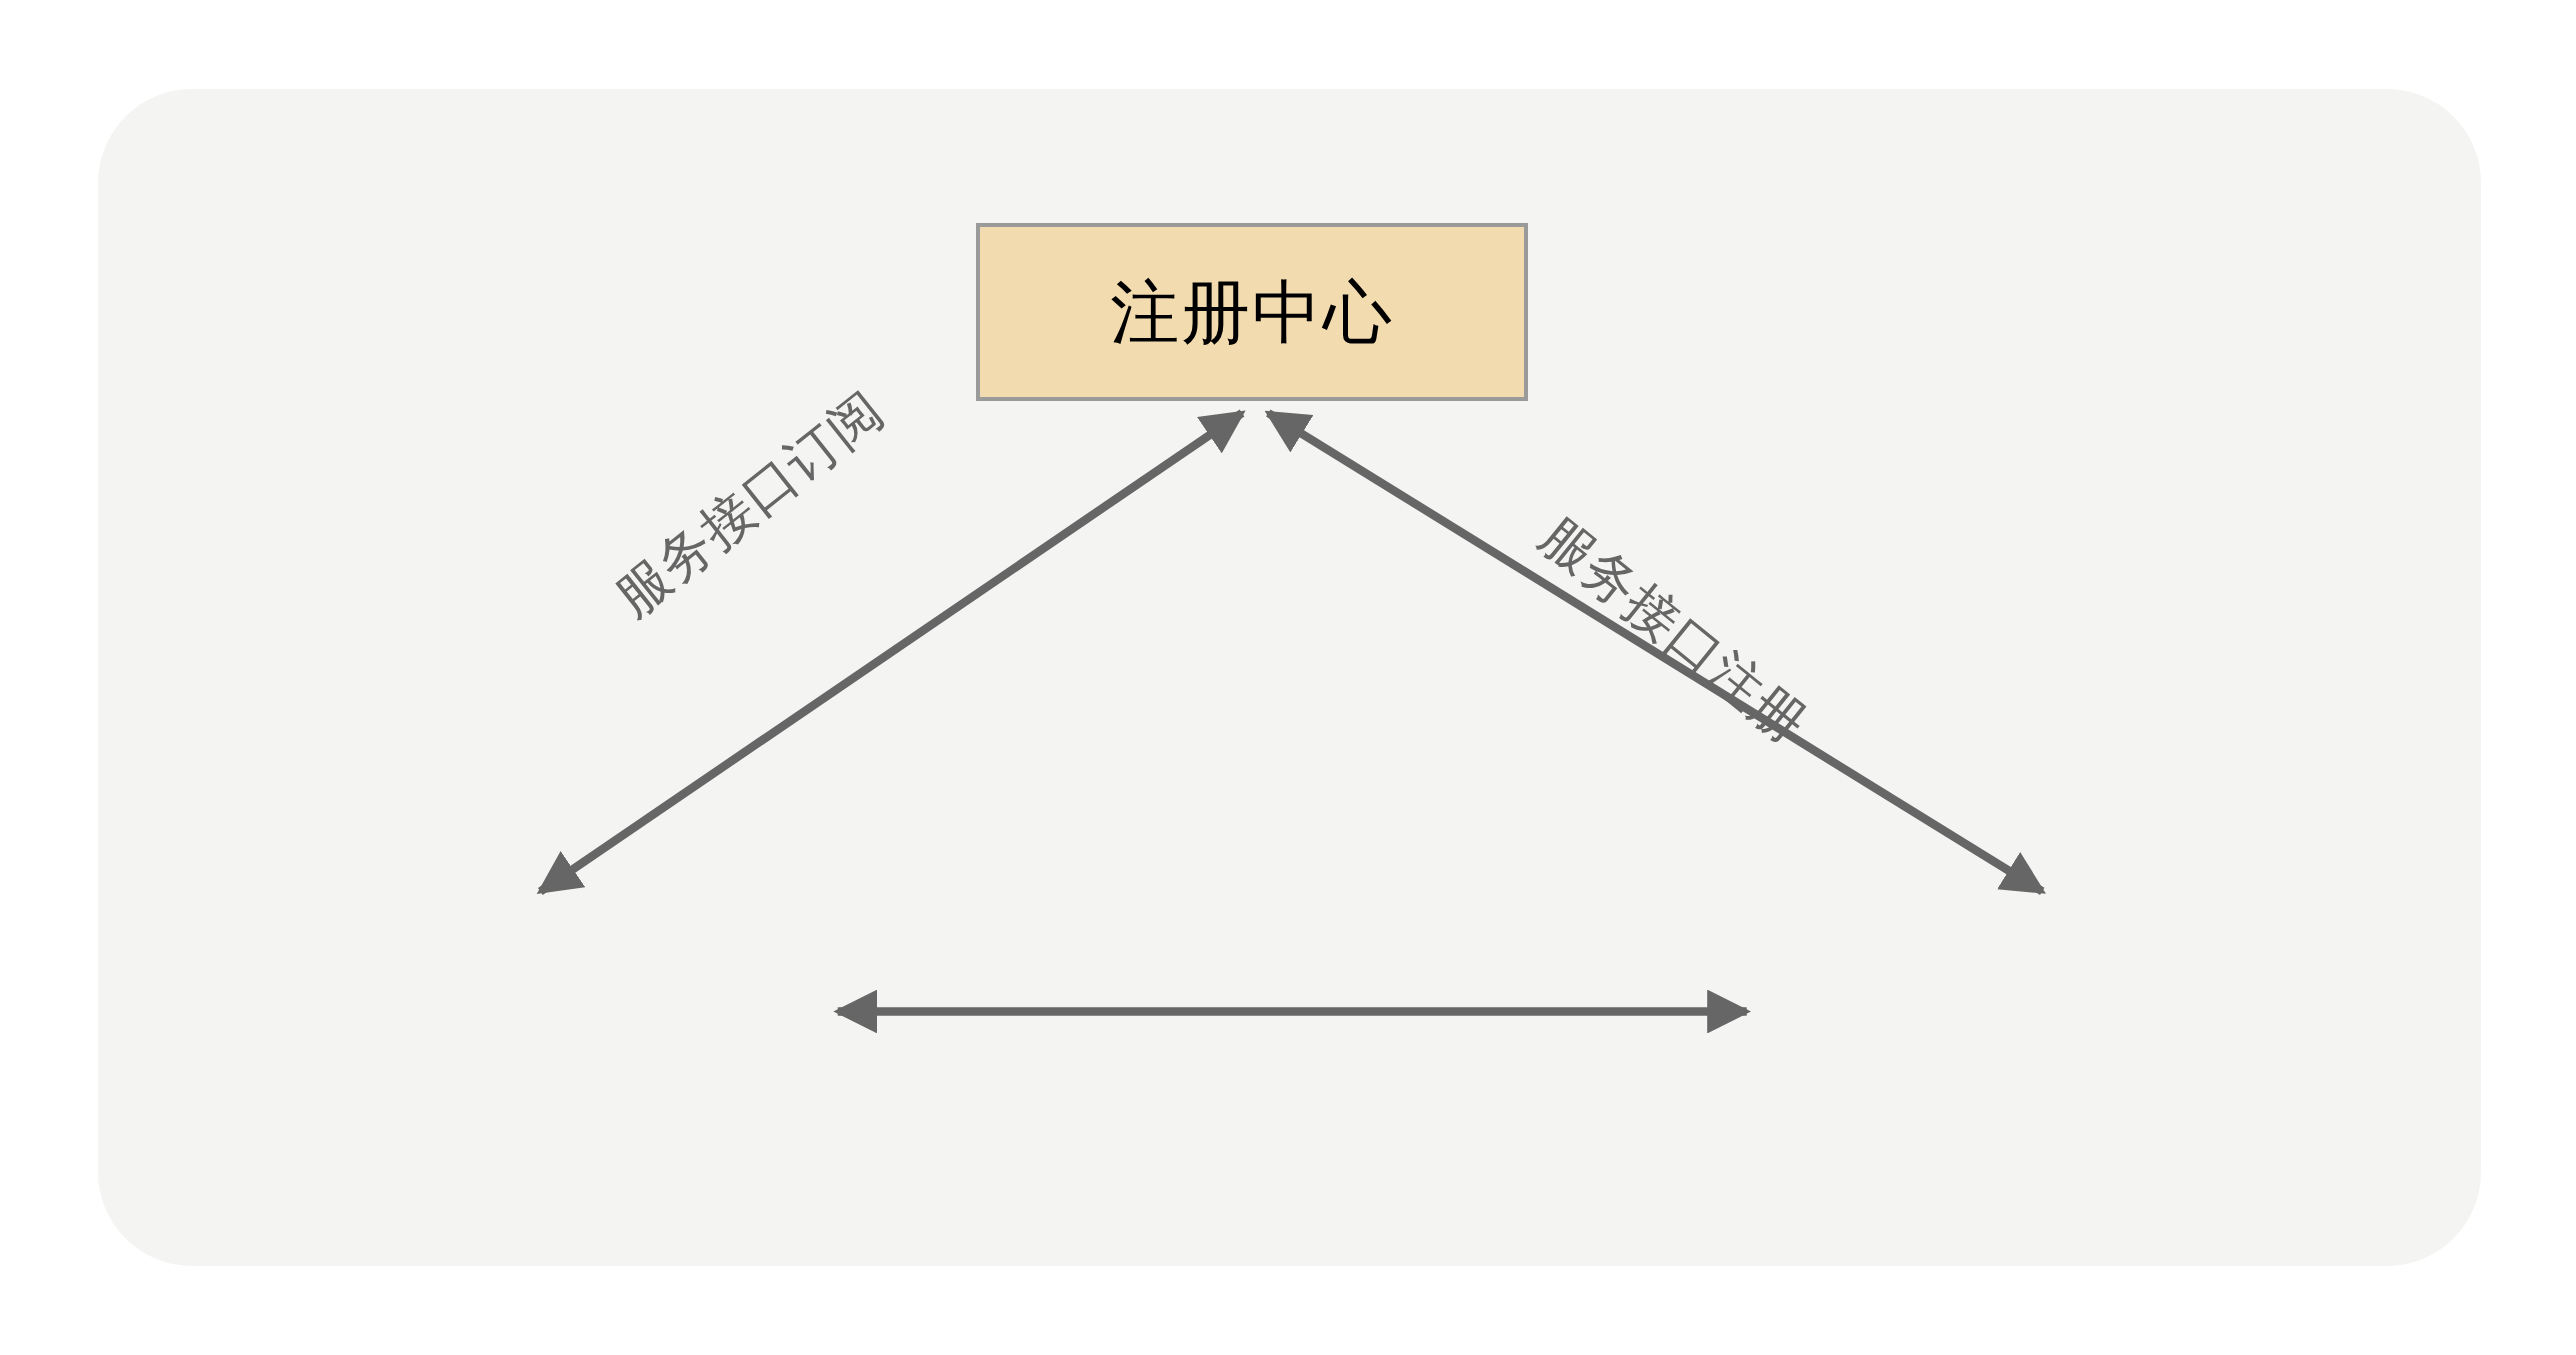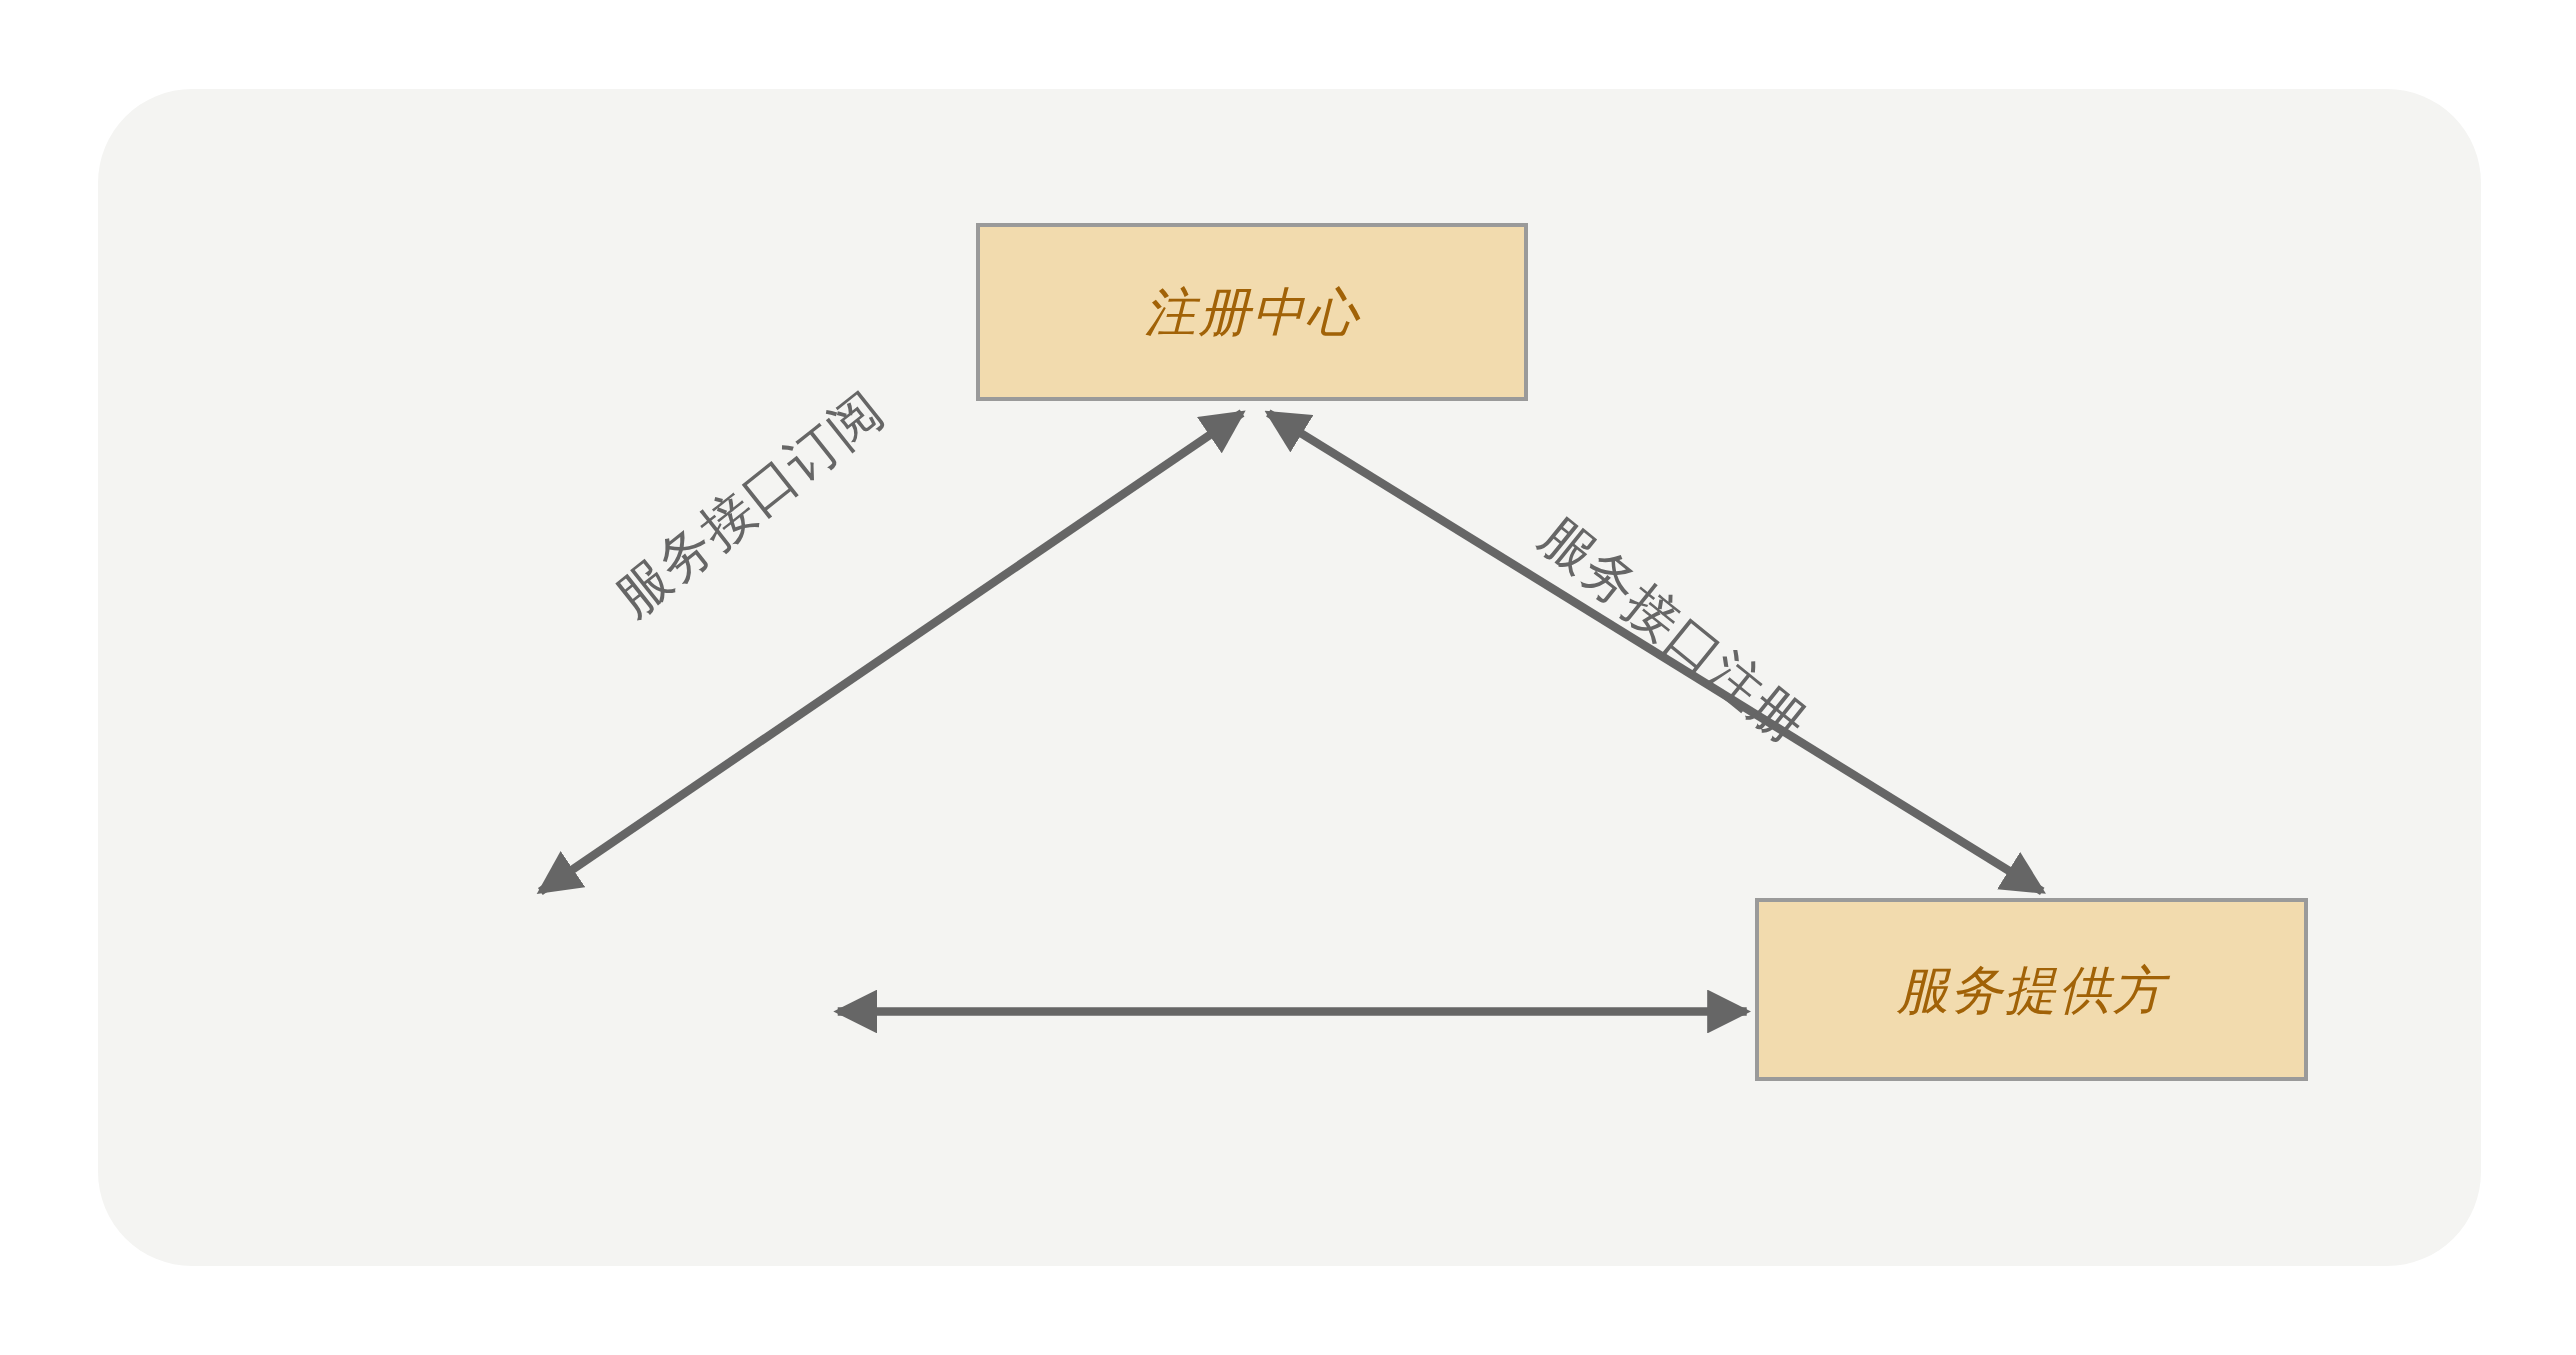--- a/index.html
+++ b/index.html
@@ -40,26 +40,25 @@
   }
   
   .node {
     position: absolute;
     box-sizing: border-box;
     background: #f2dbae;
     border: 4.7px solid #9a9a9a;
     display: flex;
     align-items: center;
     justify-content: center;
-    color: #a16207;
-    font-size: 52px;
+    color: #000000;
+    font-size: 69px;
     line-height: 1;
     letter-spacing: 1.9px;
     white-space: nowrap;
-    font-style: italic;
   }
   #node-registry {
     left: 976px;
     top: 223px;
     width: 552px;
     height: 178px;
   }
   #node-consumer {
     left: 275px;
     top: 898px;
@@ -118,21 +117,20 @@
     <line x1="576" y1="950" x2="1324" y2="440" stroke="#666666" stroke-width="9" marker-start="url(#arrow-start)" marker-end="url(#arrow-end)"></line>
 
     <line x1="2177" y1="950" x2="1352" y2="440" stroke="#666666" stroke-width="9" marker-start="url(#arrow-start)" marker-end="url(#arrow-end)"></line>
 
     <line x1="893" y1="1078" x2="1862" y2="1078" stroke="#666666" stroke-width="9" marker-start="url(#arrow-start)" marker-end="url(#arrow-end)"></line>
   </svg>
 
   <div class="node" id="node-registry">注册中心</div>
 
 
-  <div class="node" id="node-provider">服务提供方</div>
 
   <div class="edge-label" id="label-subscribe">服务接口订阅</div>
 
   <div class="edge-label" id="label-register">服务接口注册</div>
 
 
 </div>
 
 
 </body></html>

